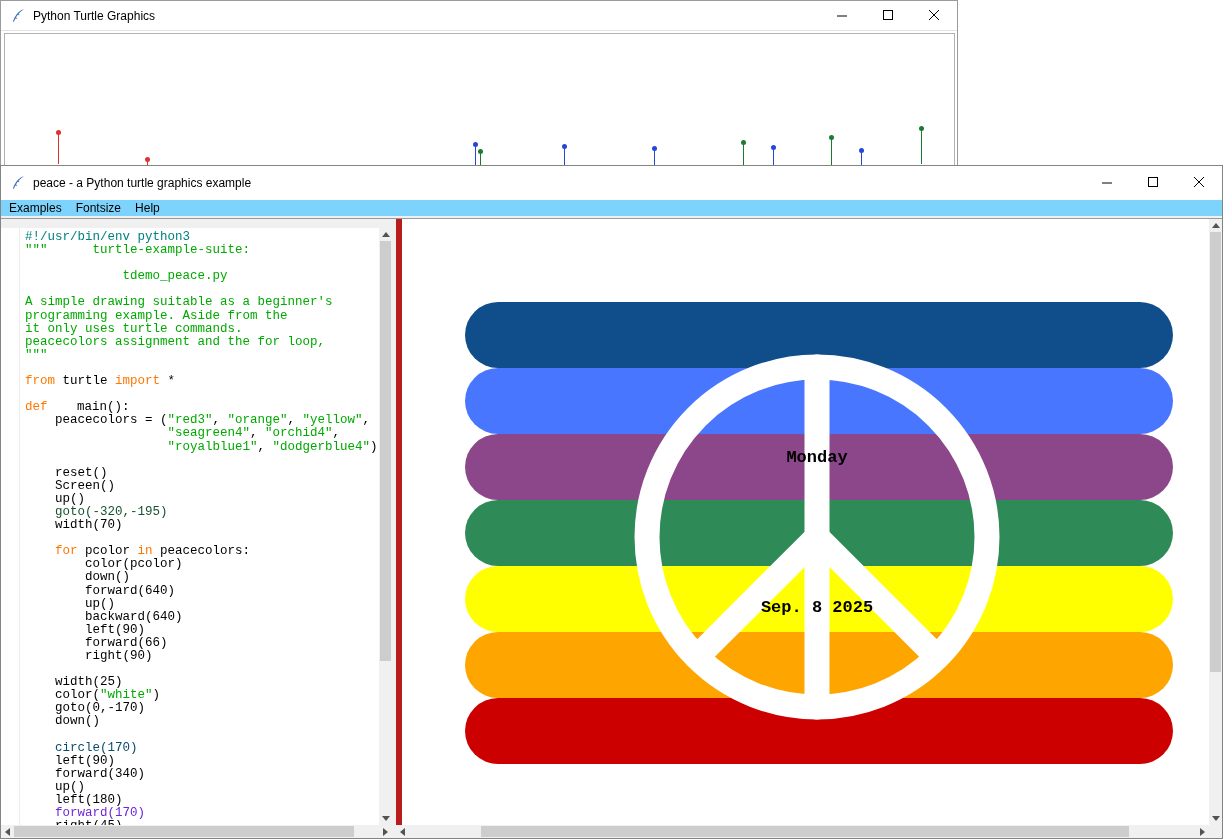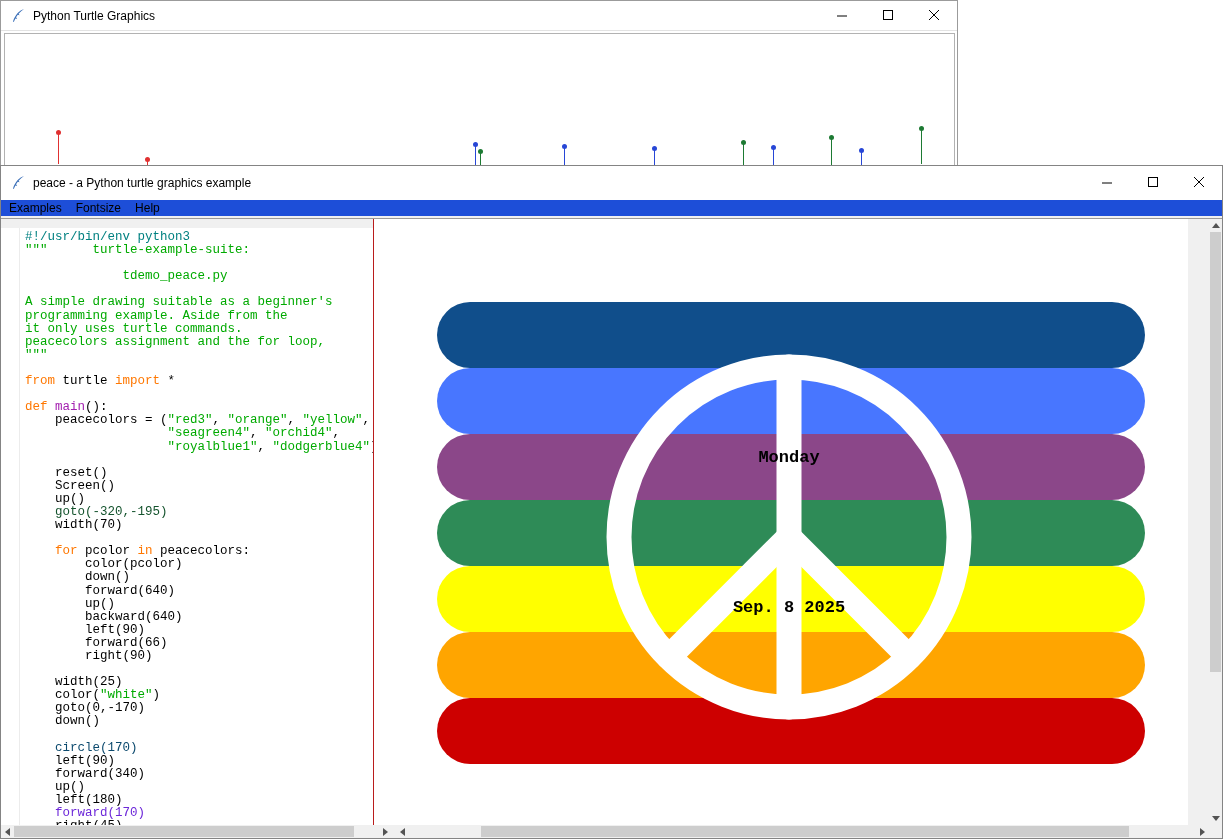--- a/index.html
+++ b/index.html
@@ -20,38 +20,38 @@
   .win-btn { width:46px; height:100%; display:flex; align-items:center; justify-content:center; background:transparent; }
 
   
   #back-canvas { position:absolute; left:3px; top:32px; width:951px; height:800px;
                  background:#fff; border:1px solid #b2b2b2; overflow:hidden; }
   .mark { position:absolute; }
   .mark-dot  { position:absolute; left:-2px; top:-2px; width:5px; height:5px; border-radius:50%; }
   .mark-stem { position:absolute; left:0; top:2px; width:1px; }
 
   
-  #menubar { position:absolute; left:0; top:34px; right:0; height:16px; background:#1d4ed8;
+  #menubar { position:absolute; left:0; top:34px; right:0; height:16px; background:#7dd3fc;
              display:flex; align-items:center; font-size:12px; }
   .menu-item { padding:0 7px; height:100%; display:flex; align-items:center; }
   .menu-item:first-child { margin-left:1px; }
 
   #content { position:absolute; left:0; top:52px; right:0; bottom:0; border-top:1px solid #9a9a9a; }
 
   #code-pane { position:absolute; left:0; top:9px; width:391px; bottom:0; background:#fff; }
   #code-pane::before { content:""; position:absolute; left:18px; top:0; bottom:13px; width:1px; background:#ececec; }
   #code-text { position:absolute; left:0; top:0; right:13px; bottom:13px; overflow:hidden;
                font-family:"Liberation Mono","DejaVu Sans Mono",monospace;
                font-size:12.5px; line-height:13.1px; padding:3px 0 0 24px; }
   .code-line { height:13.1px; white-space:pre; }
 
   #sash { position:absolute; left:391px; top:0; width:4px; bottom:0; background:#f0f0f0; }
 
-  #canvas-pane { position:absolute; left:372px; top:0; width:815px; bottom:13px;
-                 background:#fff; border-left:1px solid #b91c1c; overflow:hidden;text-align:center; }
+  #canvas-pane { position:absolute; left:395px; top:0; width:815px; bottom:13px;
+                 background:#fff; border-left:6px solid #b91c1c; overflow:hidden;text-align:center; }
   .stripe { position:absolute; left:63px; width:708px; height:66px; border-radius:33px; z-index:1; }
   #peace-svg { position:absolute; left:0; top:0; z-index:2; }
   .canvas-label { position:absolute; transform:translateX(-50%); z-index:3;
                   font-family:"Liberation Mono","DejaVu Sans Mono",monospace;
                   font-weight:bold; font-size:17px; color:#000; white-space:nowrap; }
   #label-weekday { left:415px; top:229px; }
   #label-date    { left:415px; top:379px; }
 
   
   .vscroll, .hscroll, .sb-corner { position:absolute; background:#f0f0f0; }
@@ -197,21 +197,21 @@
           <div class="code-line"><span style="color: rgb(0, 170, 0);">             tdemo_peace.py</span></div>
           <div class="code-line">&nbsp;</div>
           <div class="code-line"><span style="color: rgb(0, 170, 0);">A simple drawing suitable as a beginner's</span></div>
           <div class="code-line"><span style="color: rgb(0, 170, 0);">programming example. Aside from the</span></div>
           <div class="code-line"><span style="color: rgb(0, 170, 0);">it only uses turtle commands.</span></div>
           <div class="code-line"><span style="color: rgb(0, 170, 0);">peacecolors assignment and the for loop,</span></div>
           <div class="code-line"><span style="color: rgb(0, 170, 0);">"""</span></div>
           <div class="code-line">&nbsp;</div>
           <div class="code-line"><span style="color: rgb(255, 119, 0);">from</span><span style="color: rgb(0, 0, 0);"> turtle </span><span style="color: rgb(255, 119, 0); text-align: right;">import</span><span style="color: rgb(0, 0, 0);"> *</span></div>
           <div class="code-line">&nbsp;</div>
-          <div class="code-line"><span style="color: rgb(255, 119, 0);">def</span><span style="color: rgb(0, 0, 0);"> </span><span style="color: #a21caf;">main</span><span style="color: rgb(0, 0, 0);">():</span></div>
+          <div class="code-line"><span style="color: rgb(255, 119, 0);">def</span><span style="color: rgb(0, 0, 0);"> </span><span style="color: #000000; margin-left: 22px;">main</span><span style="color: rgb(0, 0, 0);">():</span></div>
           <div class="code-line"><span style="color: rgb(0, 0, 0);">    peacecolors = (</span><span style="color: rgb(0, 170, 0);">"red3"</span><span style="color: rgb(0, 0, 0);">, </span><span style="color: rgb(0, 170, 0);">"orange"</span><span style="color: rgb(0, 0, 0);">, </span><span style="color: rgb(0, 170, 0);">"yellow"</span><span style="color: rgb(0, 0, 0);">,</span></div>
           <div class="code-line"><span style="color: rgb(0, 0, 0);">                   </span><span style="color: rgb(0, 170, 0);">"seagreen4"</span><span style="color: rgb(0, 0, 0);">, </span><span style="color: rgb(0, 170, 0);">"orchid4"</span><span style="color: rgb(0, 0, 0);">,</span></div>
           <div class="code-line"><span style="color: rgb(0, 0, 0);">                   </span><span style="color: rgb(0, 170, 0);">"royalblue1"</span><span style="color: rgb(0, 0, 0);">, </span><span style="color: rgb(0, 170, 0);">"dodgerblue4"</span><span style="color: rgb(0, 0, 0);">)</span></div>
           <div class="code-line">&nbsp;</div>
           <div class="code-line"><span style="color: rgb(0, 0, 0);">    reset()</span></div>
           <div class="code-line"><span style="color: rgb(0, 0, 0);">    Screen()</span></div>
           <div class="code-line"><span style="color: rgb(0, 0, 0);">    up()</span></div>
           <div class="code-line"><span style="color: #14532d;">    goto(-320,-195)</span></div>
           <div class="code-line"><span style="color: rgb(0, 0, 0);">    width(70)</span></div>
           <div class="code-line">&nbsp;</div>

